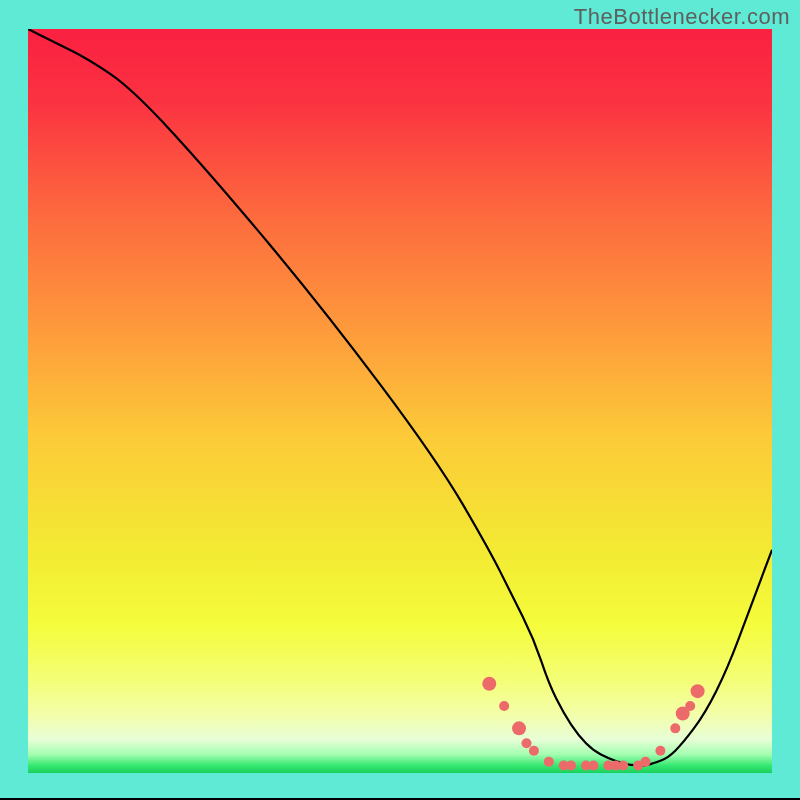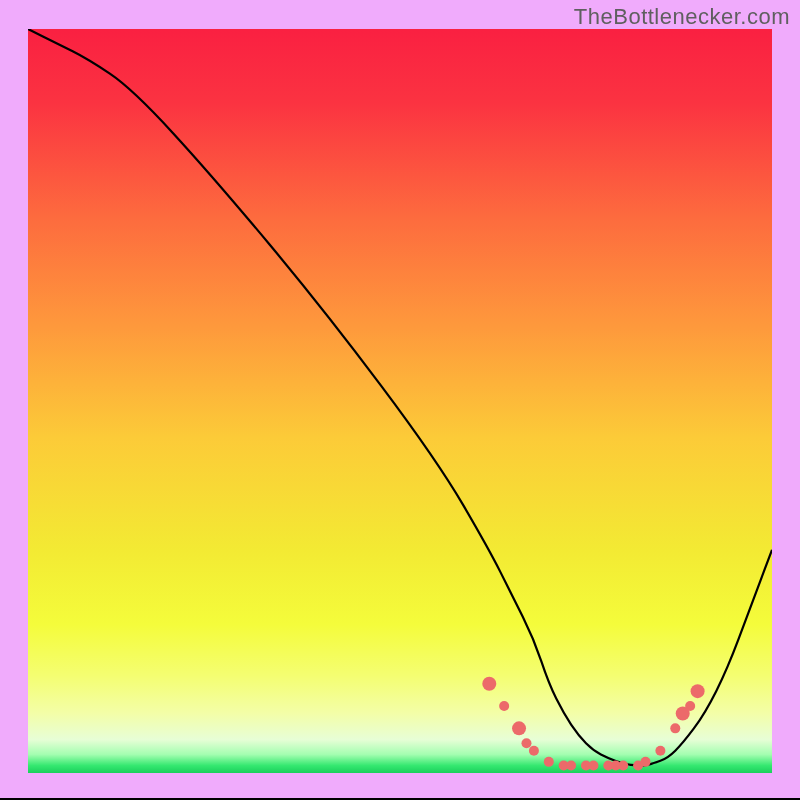--- a/index.html
+++ b/index.html
@@ -8,21 +8,21 @@
     background: #000;
     width: 800px;
     height: 800px;
     overflow: hidden;
     font-family: Arial, Helvetica, sans-serif;
   }
   .frame {
     position: relative;
     width: 800px;
     height: 798px;
-    background: #f0abfc;
+    background: #5eead4;
   }
   .watermark {
     position: absolute;
     top: 4px;
     right: 10px;
     color: #5f5f5f;
     font-size: 22px;
     font-weight: 500;
     letter-spacing: 0.5px;
     z-index: 10;

